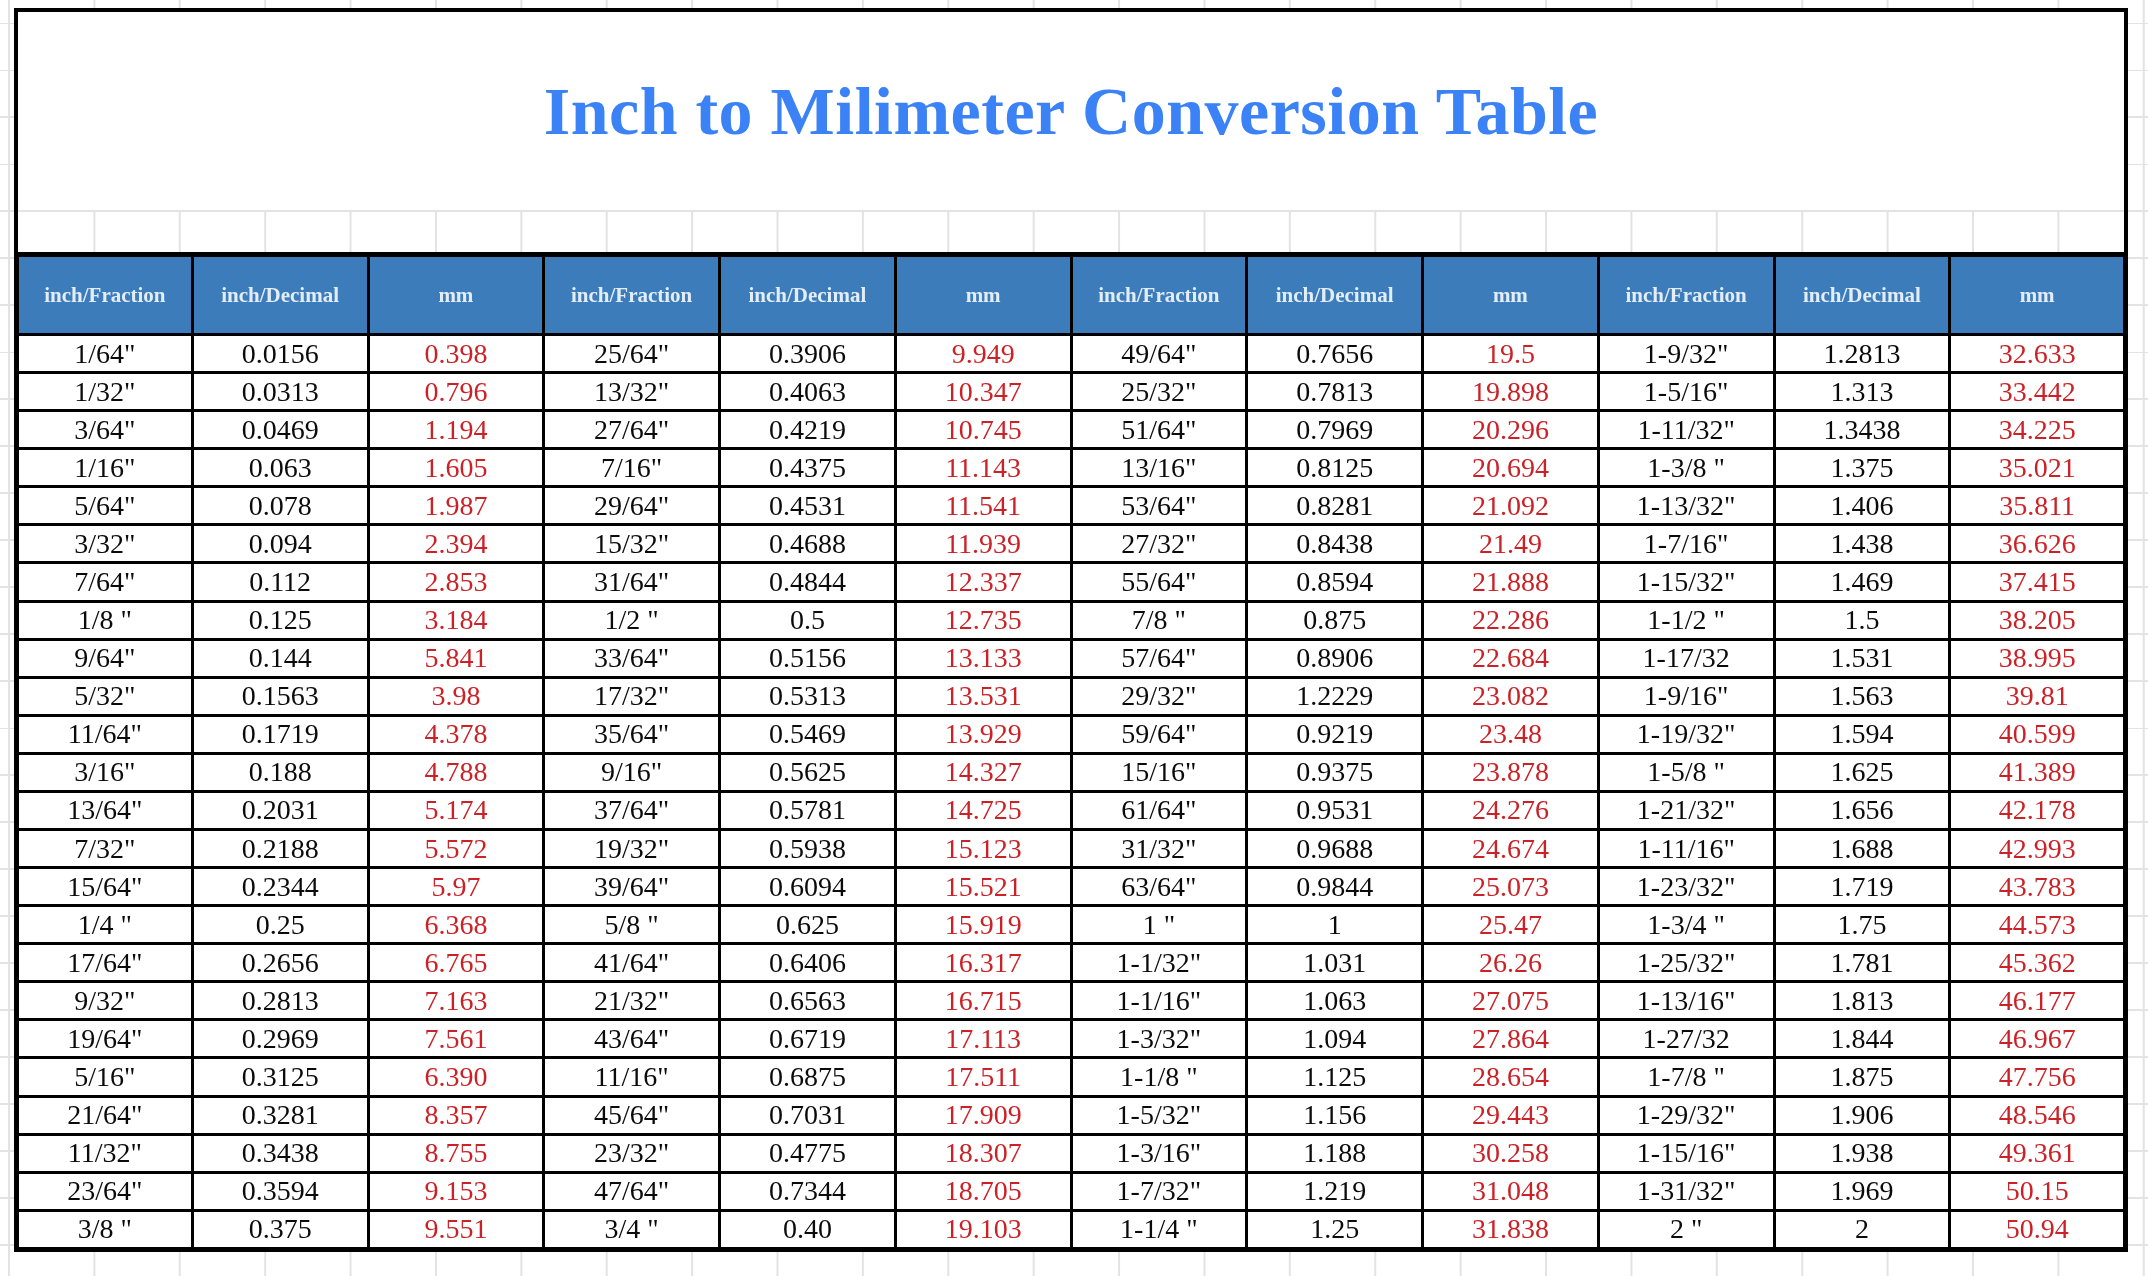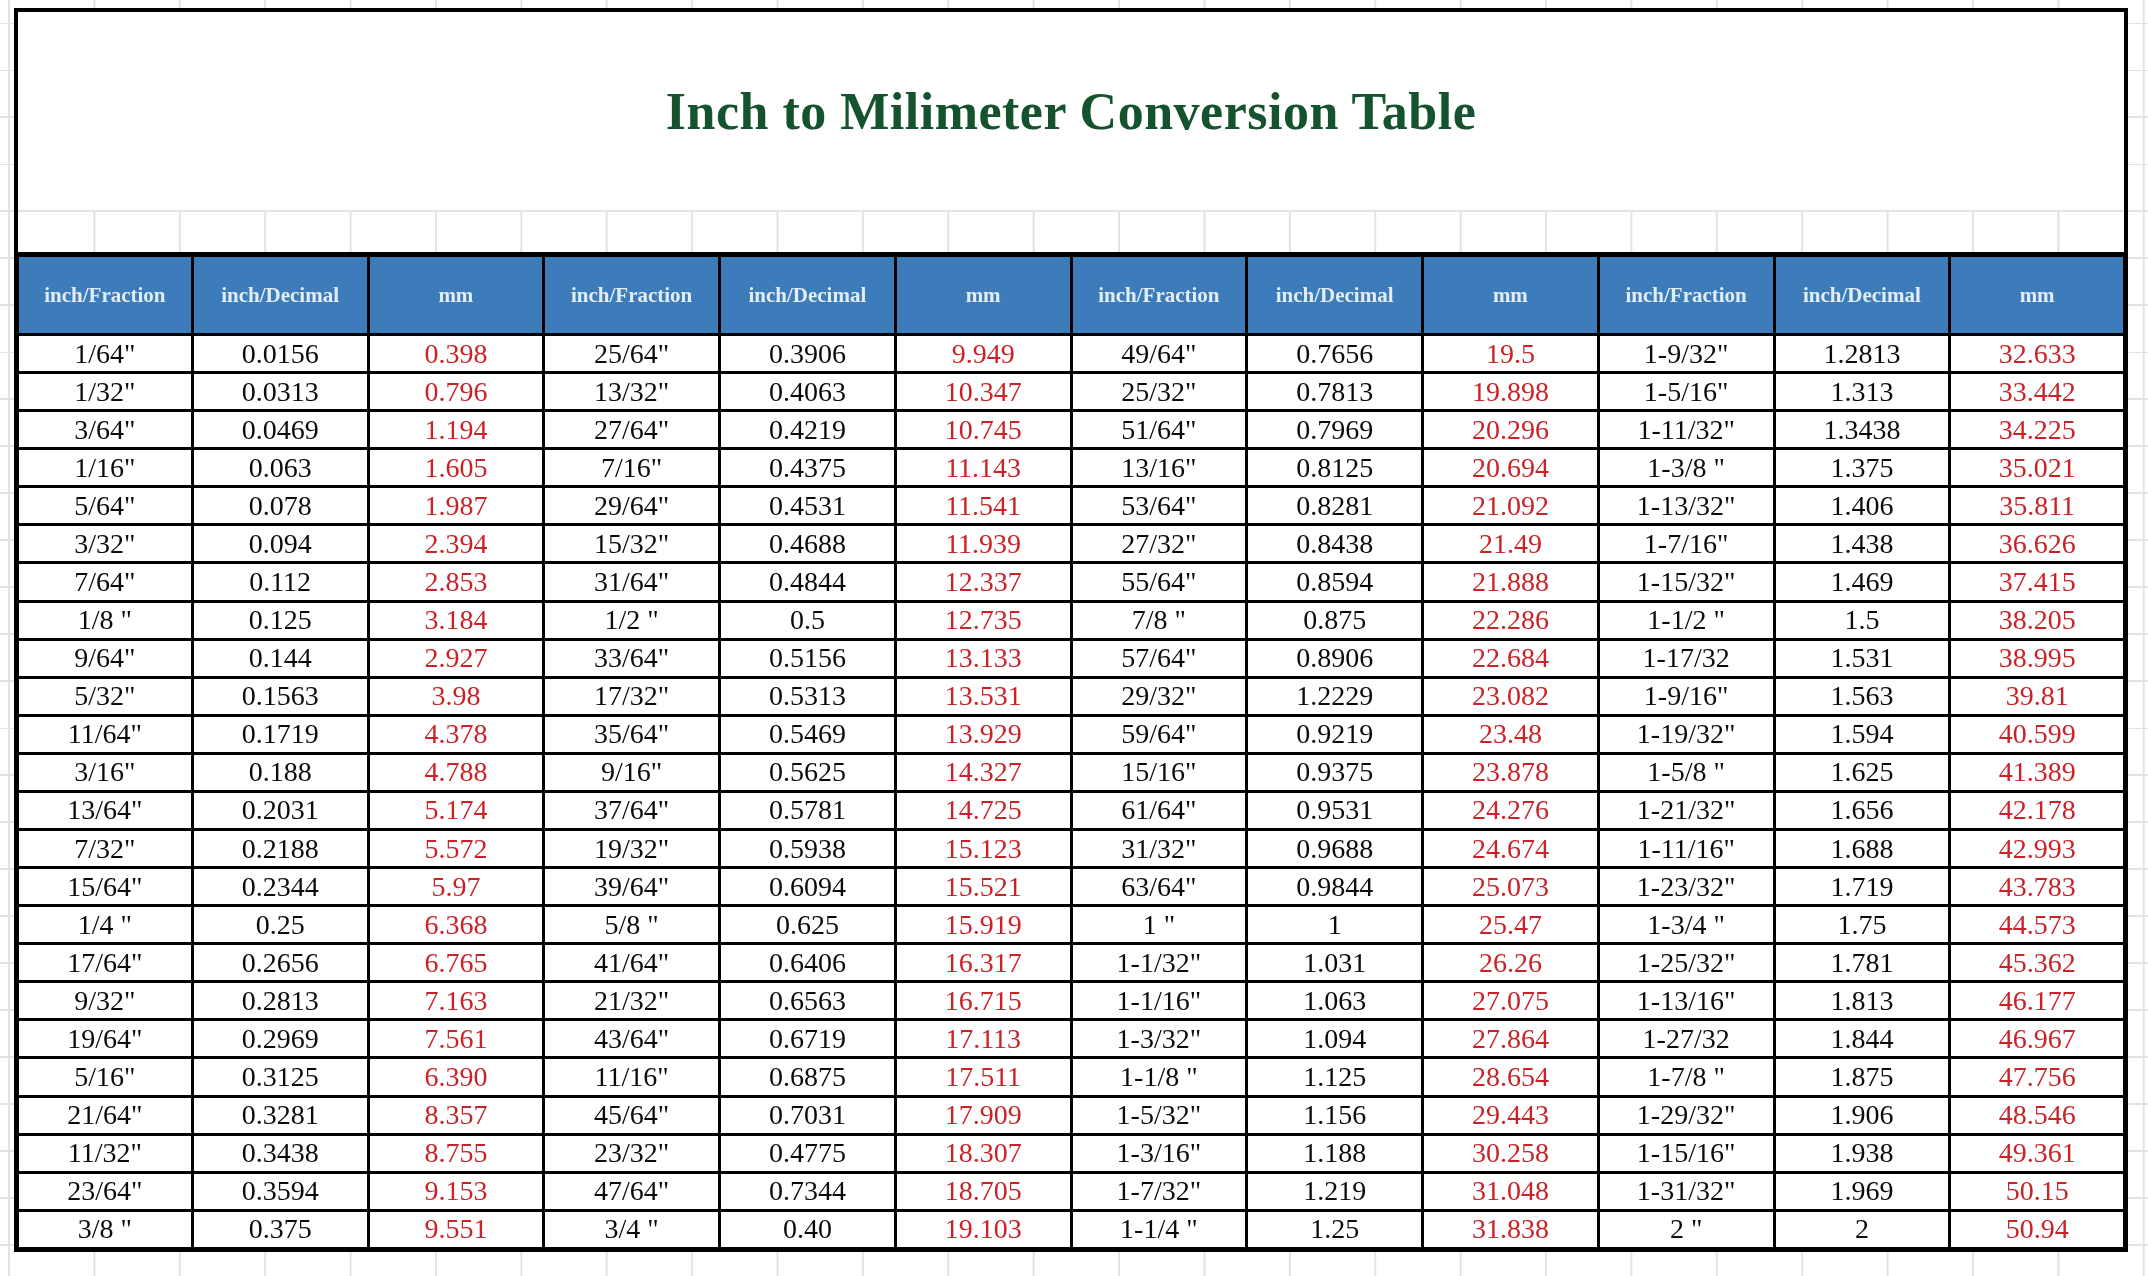--- a/index.html
+++ b/index.html
@@ -27,21 +27,21 @@
     position:absolute;left:14px;top:8px;width:2114px;height:244px;
     box-sizing:border-box;
     border-top:4px solid #000;border-left:4px solid #000;border-right:4px solid #000;
     background:transparent;
   }
   .title-area{
     height:198px;background:#ffffff;border-bottom:1px solid var(--gridline);
     display:flex;align-items:center;justify-content:center;
   }
   .page-title{
-    margin:0;font-size:52px;font-weight:bold;color:#14532d;
+    margin:0;font-size:68px;font-weight:bold;color:#3b82f6;
     letter-spacing:0.5px;white-space:nowrap;
   }
   table.conv-table{
     position:absolute;left:14px;top:252px;width:2114px;height:1000px;
     border-collapse:collapse;table-layout:fixed;background:#fff;
     border:5px solid #000;
   }
   .conv-table thead tr{height:80px;}
   .conv-table th{
     background:var(--header-bg);color:var(--header-text);
@@ -192,21 +192,21 @@
         <td>7/8 "</td>
         <td>0.875</td>
         <td class="mm">22.286</td>
         <td>1-1/2 "</td>
         <td>1.5</td>
         <td class="mm">38.205</td>
       </tr>
       <tr>
         <td>9/64"</td>
         <td>0.144</td>
-        <td class="mm">2.927</td>
+        <td class="mm">5.841</td>
         <td>33/64"</td>
         <td>0.5156</td>
         <td class="mm">13.133</td>
         <td>57/64"</td>
         <td>0.8906</td>
         <td class="mm">22.684</td>
         <td>1-17/32</td>
         <td>1.531</td>
         <td class="mm">38.995</td>
       </tr>

